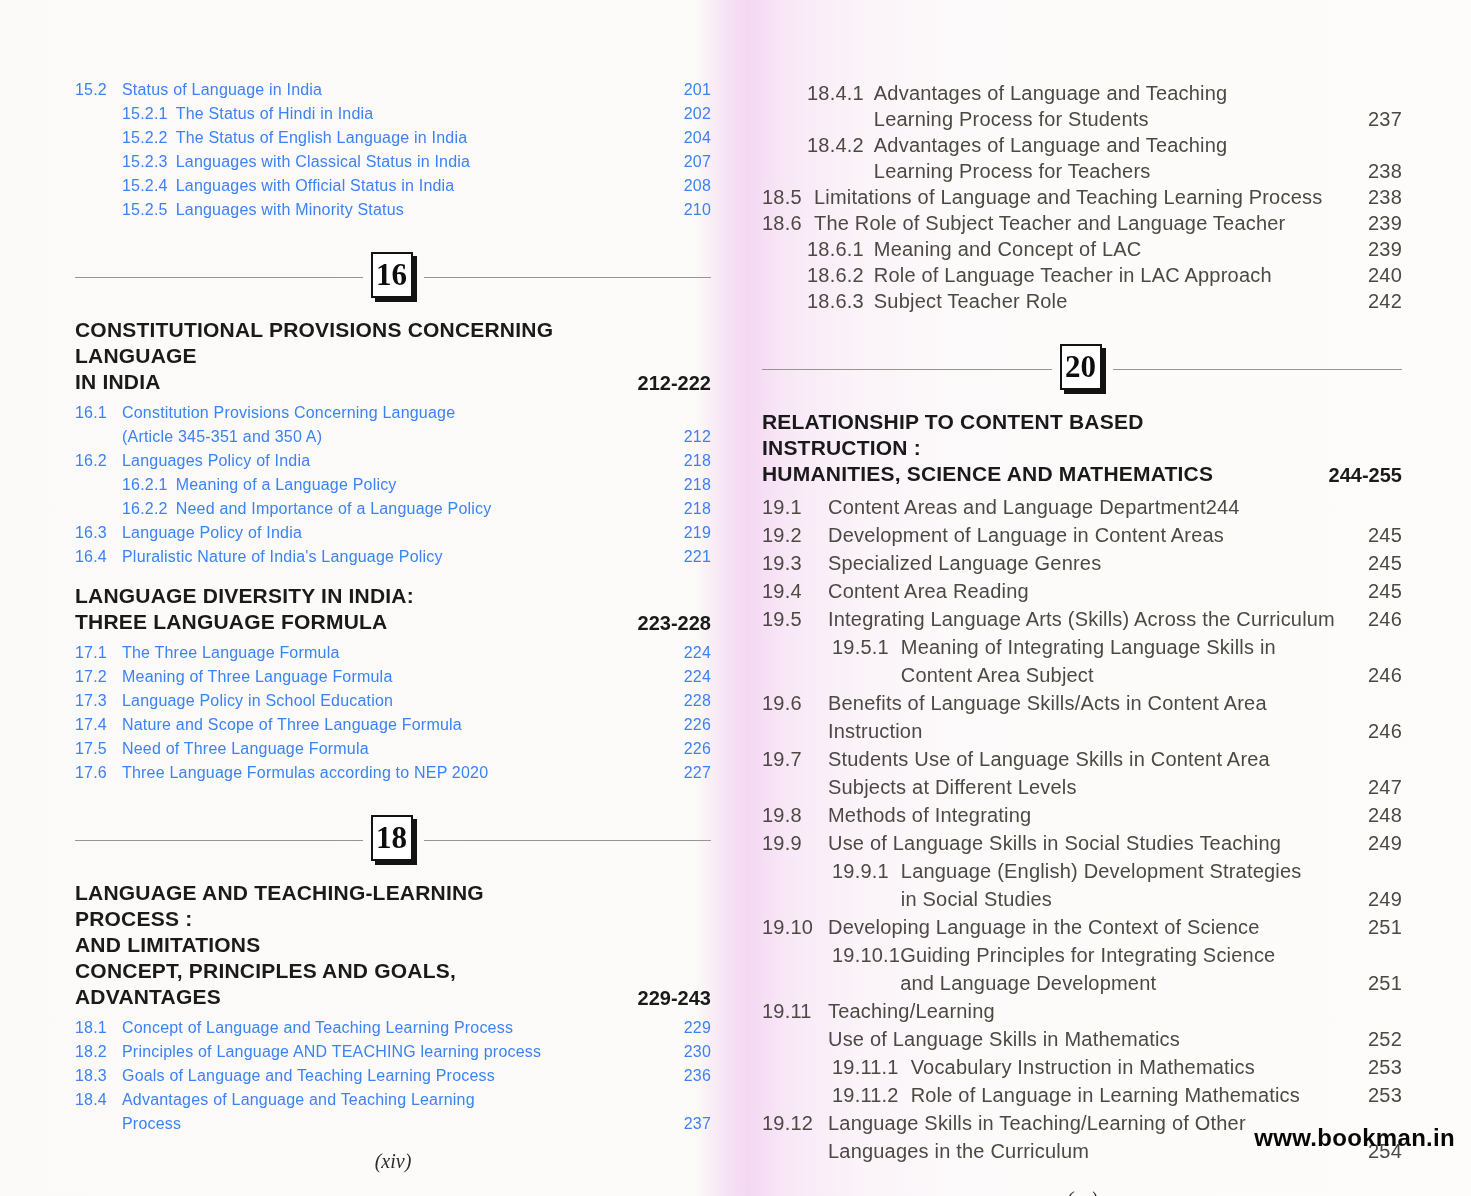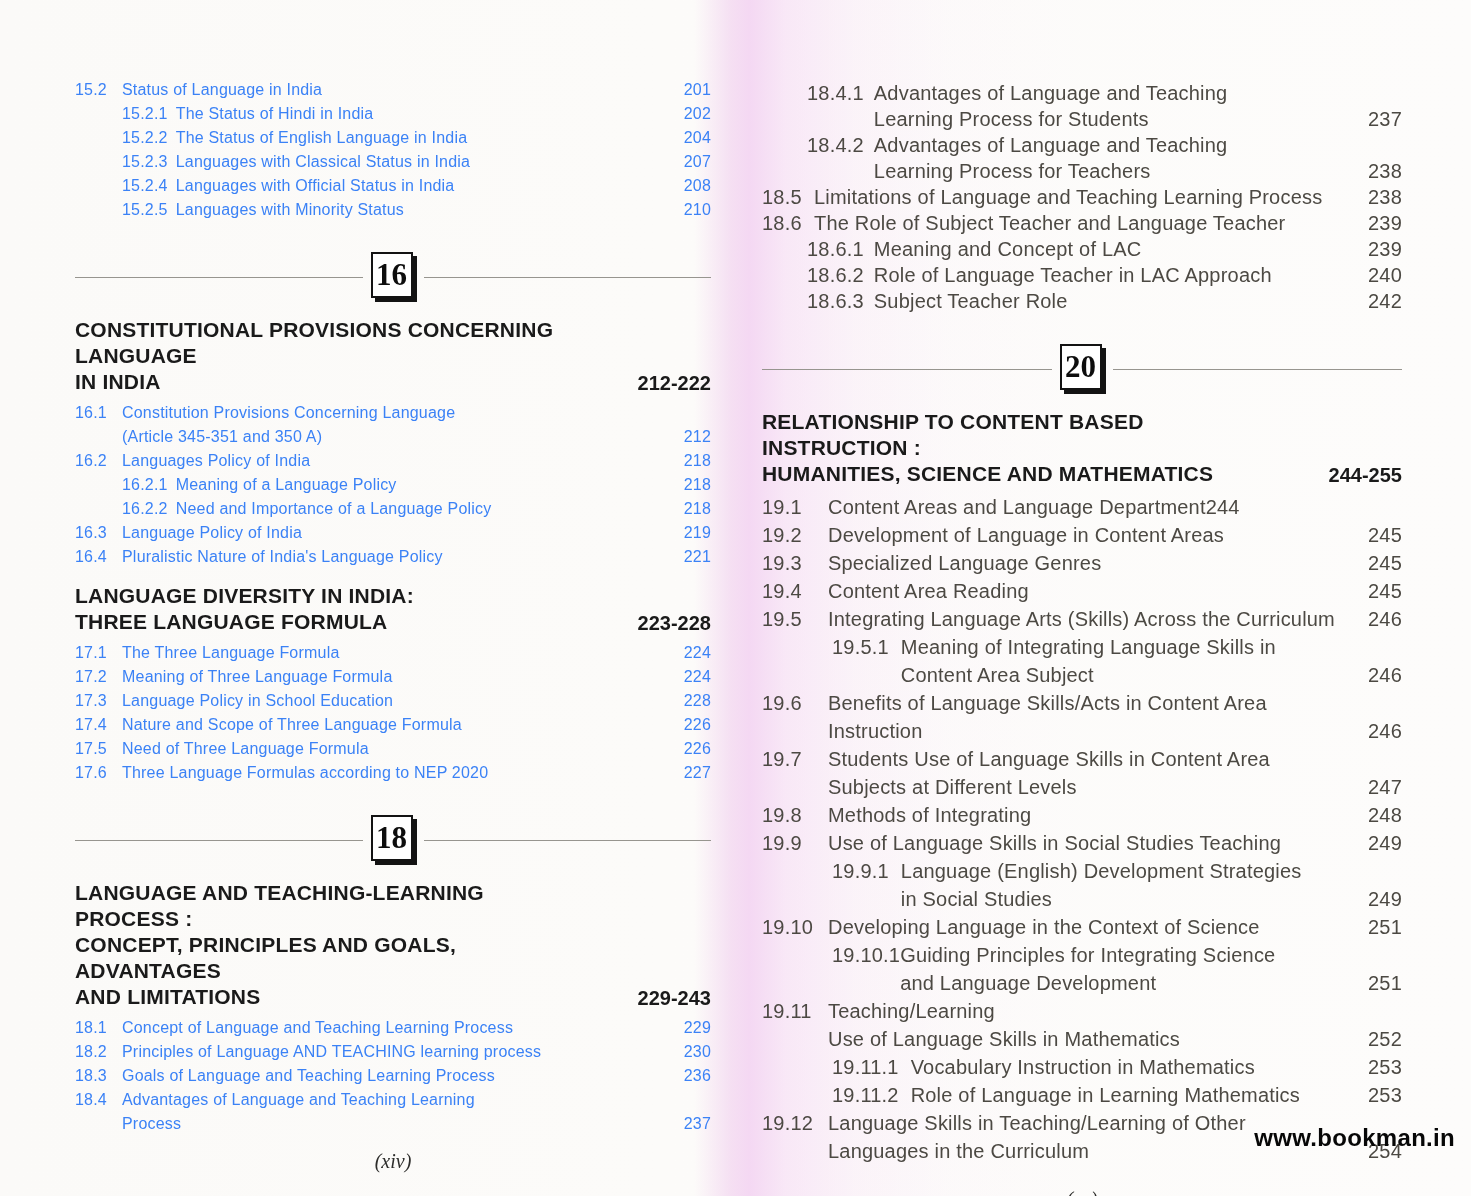--- a/index.html
+++ b/index.html
@@ -243,22 +243,22 @@
       </div>
     </div>
     <div class="divider">
       <div class="dline"></div>
       <div class="chapter-box">18</div>
       <div class="dline"></div>
     </div>
     <div class="chap-head">
       <div class="chap-title">
         <div>LANGUAGE AND TEACHING-LEARNING PROCESS :</div>
+        <div>AND LIMITATIONS</div>
         <div>CONCEPT, PRINCIPLES AND GOALS, ADVANTAGES</div>
-        <div>AND LIMITATIONS</div>
       </div>
       <div class="chap-pages">229-243</div>
     </div>
     <div class="entry-list chapter-18">
       <div class="toc-row lvl1">
         <span class="toc-num">18.1</span>
         <span class="toc-text">
           <div>Concept of Language and Teaching Learning Process</div>
         </span>
         <span class="toc-page">229</span>

